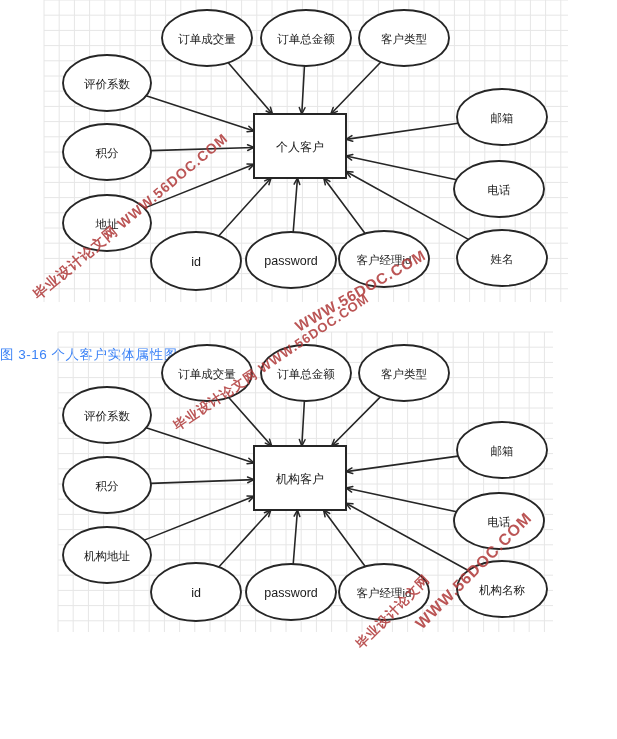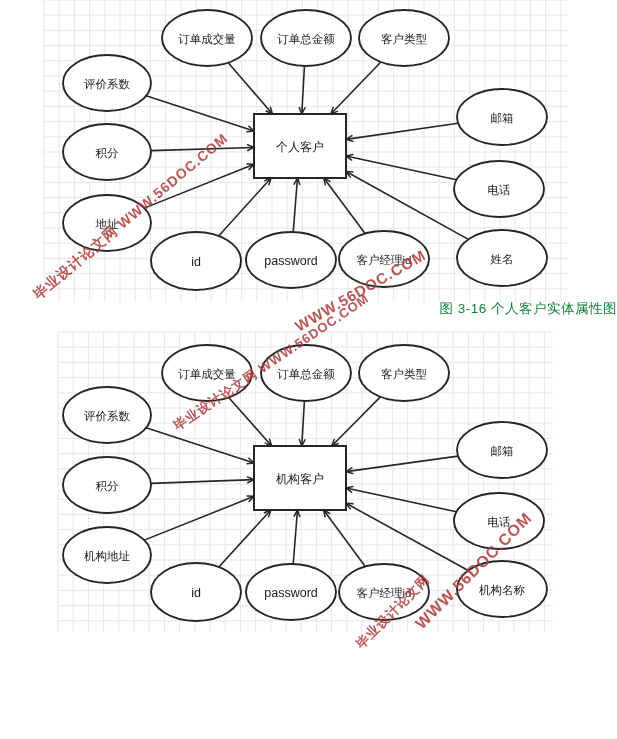--- a/index.html
+++ b/index.html
@@ -32,25 +32,26 @@
     position: absolute;
     left: 0; top: 0;
     width: 617px;
   }
   .diagram-svg { display: block; }
 
   .caption {
     position: absolute;
     left: 0;
     width: 617px;
-    text-align: right;
+    text-align: left;
     font-size: 13.5px;
-    color: #15803d;
+    color: #3b82f6;
     letter-spacing: 0.5px;
     font-family: "Liberation Sans", "DejaVu Sans", sans-serif;
+    margin-top: 46px;
   }
   #caption-top { top: 300px; }
 
   .wm {
     position: absolute;
     color: #b03a3a;
     font-weight: bold;
     white-space: nowrap;
     pointer-events: none;
     opacity: 0.86;

